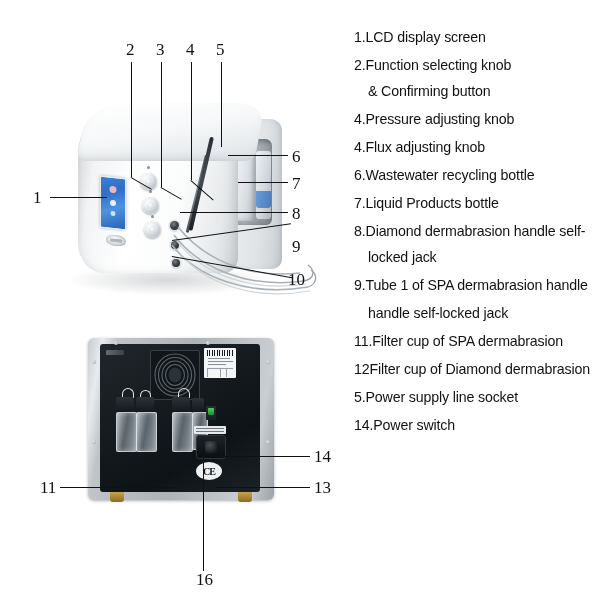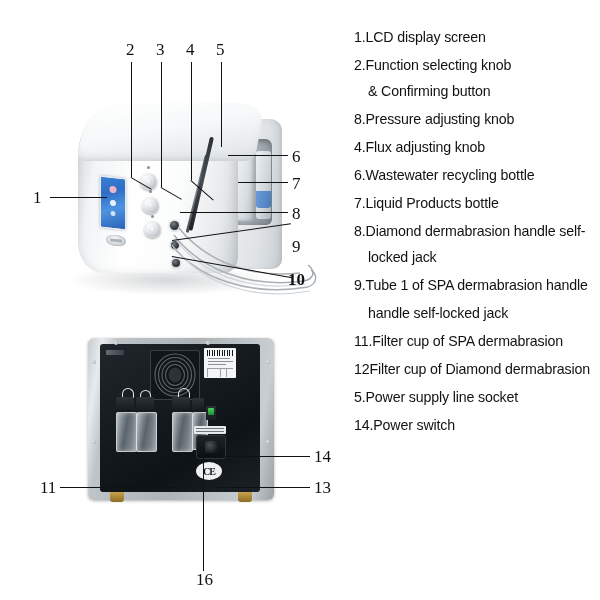--- a/index.html
+++ b/index.html
@@ -230,21 +230,21 @@
   <div class="lead h" style="left:228px;top:155px;width:60px;"></div>
   <div class="lead h" style="left:238px;top:182px;width:50px;"></div>
   <div class="lead h" style="left:180px;top:212px;width:108px;"></div>
   <div class="diag" style="left:172px;top:240px;width:120px;transform:rotate(-8deg);"></div>
   <div class="diag" style="left:172px;top:256px;width:122px;transform:rotate(10deg);"></div>
 
   <span class="num" style="left:292px;top:147px;">6</span>
   <span class="num" style="left:292px;top:174px;">7</span>
   <span class="num" style="left:292px;top:204px;">8</span>
   <span class="num" style="left:292px;top:237px;">9</span>
-  <span class="num" style="left:288px;top:270px;font-weight:bold;">10</span>
+  <span class="num" style="left:288px;top:270px;">10</span>
 
   <div id="rear">
     <div class="r-case"></div>
     <div class="r-panel"></div>
 
     <div class="r-screw" style="left:26px;top:3px;"></div>
     <div class="r-screw" style="left:118px;top:3px;"></div>
     <div class="r-screw" style="left:4px;top:22px;"></div>
     <div class="r-screw" style="left:4px;top:102px;"></div>
     <div class="r-screw" style="left:178px;top:22px;"></div>
@@ -308,21 +308,21 @@
 
   <div class="legend">
     <div class="legend-item">
       <span>1.LCD display screen</span>
     </div>
     <div class="legend-item">
       <span>2.Function selecting knob</span>
       <span class="l2">&amp; Confirming button</span>
     </div>
     <div class="legend-item">
-      <span>8.Pressure adjusting knob</span>
+      <span>4.Pressure adjusting knob</span>
     </div>
     <div class="legend-item">
       <span>4.Flux adjusting knob</span>
     </div>
     <div class="legend-item">
       <span>6.Wastewater recycling bottle</span>
     </div>
     <div class="legend-item">
       <span>7.Liquid Products bottle</span>
     </div>

